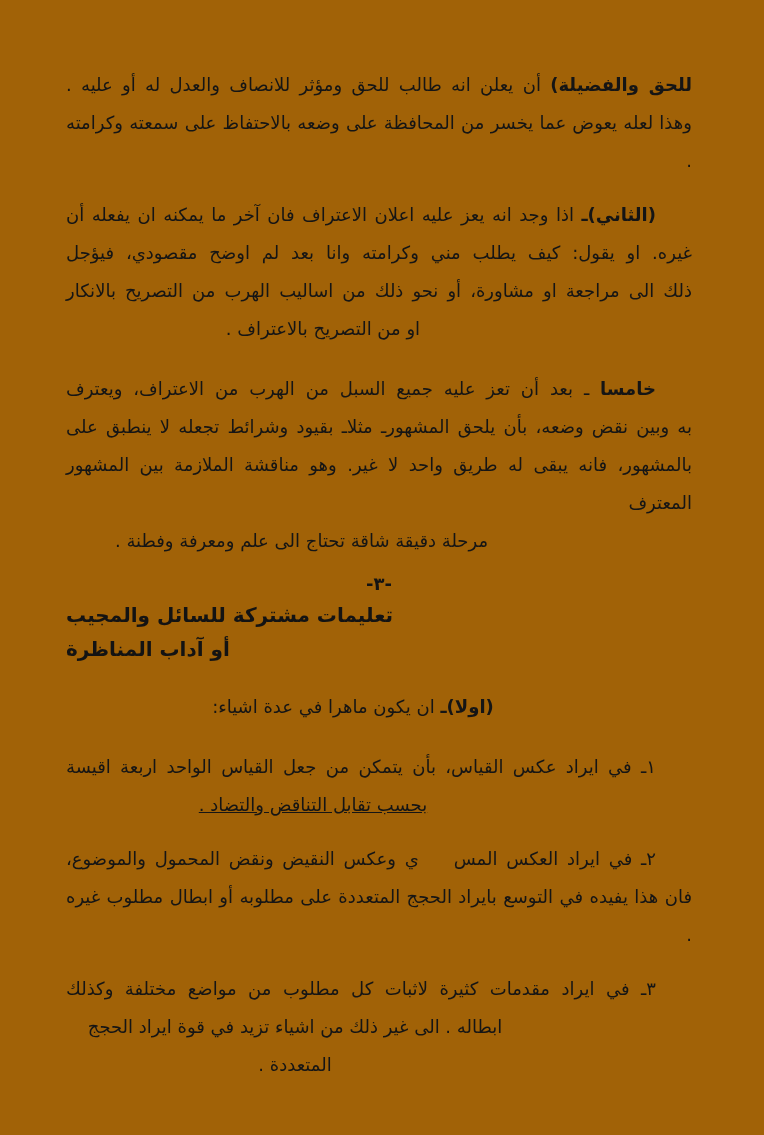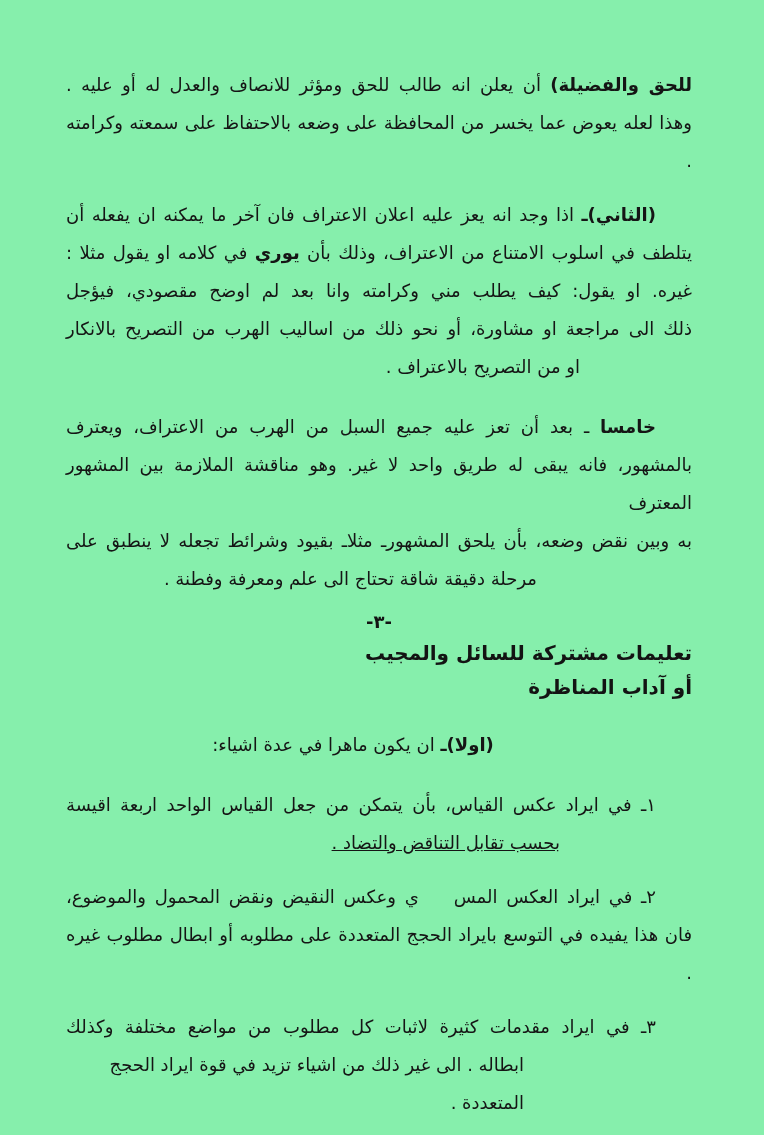--- a/index.html
+++ b/index.html
@@ -7,81 +7,80 @@
   body {
     width: 764px;
     height: 1135px;
     overflow: hidden;
     font-family: "DejaVu Sans", sans-serif;
     direction: rtl;
   }
   .page {
     width: 764px;
     height: 1135px;
-    background: #86efac;
+    background: #a16207;
     padding: 66px 72px 0 66px;
   }
   .line {
     font-size: 18px;
     line-height: 38px;
     color: #151515;
     letter-spacing: 0;
   }
   
   .j {
     text-align: justify;
     text-align-last: justify;
   }
   
   .ind { padding-right: 36px; }
   
-  .tail { text-align: right; }
+  .tail { text-align: center; }
   .tail-1 { padding-right: 112px; }
   .tail-2 { padding-right: 155px; }
   .tail-3 { padding-right: 132px; text-decoration: underline; }
   .tail-4 { padding-right: 168px; }
   .first { text-align: center; padding-right: 52px; }
   .b { font-weight: bold; }
   .m6  { margin-top: 22px; }
   .m8  { margin-top: 16px; }
   .m14 { margin-top: 6px; }
   .m22 { margin-top: 22px; }
   .sec-num {
     text-align: center;
     font-weight: bold;
     font-size: 18px;
     line-height: 28px;
     color: #131313;
     margin-top: 10px;
   }
   .sec-title {
-    text-align: right;
+    text-align: left;
     font-weight: bold;
     font-size: 20px;
     line-height: 34px;
     color: #131313;
   }
 </style>
 </head>
 <body>
 
 <div class="page">
 
   <div class="line j"><span class="b">للحق والفضيلة)</span><span> أن يعلن انه طالب للحق ومؤثر للانصاف والعدل له أو عليه .</span></div>
   <div class="line j"><span>وهذا لعله يعوض عما يخسر من المحافظة على وضعه بالاحتفاظ على سمعته وكرامته .</span></div>
 
   <div class="line j ind m8"><span class="b">(الثاني)ـ</span><span> اذا وجد انه يعز عليه اعلان الاعتراف فان آخر ما يمكنه ان يفعله أن</span></div>
-  <div class="line j"><span>يتلطف في اسلوب الامتناع من الاعتراف، وذلك بأن </span><span class="b">يوري</span><span> في كلامه او يقول مثلا :</span></div>
   <div class="line j"><span>غيره. او يقول: كيف يطلب مني وكرامته وانا بعد لم اوضح مقصودي، فيؤجل</span></div>
   <div class="line j"><span>ذلك الى مراجعة او مشاورة، أو نحو ذلك من اساليب الهرب من التصريح بالانكار</span></div>
   <div class="line tail tail-1"><span>او من التصريح بالاعتراف .</span></div>
 
   <div class="line j ind m6"><span class="b">خامسا</span><span> ـ بعد أن تعز عليه جميع السبل من الهرب من الاعتراف، ويعترف</span></div>
+  <div class="line j"><span>به وبين نقض وضعه، بأن يلحق المشهورـ مثلاـ بقيود وشرائط تجعله لا ينطبق على</span></div>
   <div class="line j"><span>بالمشهور، فانه يبقى له طريق واحد لا غير. وهو مناقشة الملازمة بين المشهور المعترف</span></div>
-  <div class="line j"><span>به وبين نقض وضعه، بأن يلحق المشهورـ مثلاـ بقيود وشرائط تجعله لا ينطبق على</span></div>
   <div class="line tail tail-2"><span>مرحلة دقيقة شاقة تحتاج الى علم ومعرفة وفطنة .</span></div>
 
   <div class="sec-num m14">-٣-</div>
   <div class="sec-title">تعليمات مشتركة للسائل والمجيب</div>
   <div class="sec-title">أو آداب المناظرة</div>
 
   <div class="line first m22"><span class="b">(اولا)ـ</span><span> ان يكون ماهرا في عدة اشياء:</span></div>
 
   <div class="line j ind m6"><span>١ـ في ايراد عكس القياس، بأن يتمكن من جعل القياس الواحد اربعة اقيسة</span></div>
   <div class="line tail tail-3"><span>بحسب تقابل التناقض والتضاد .</span></div>

